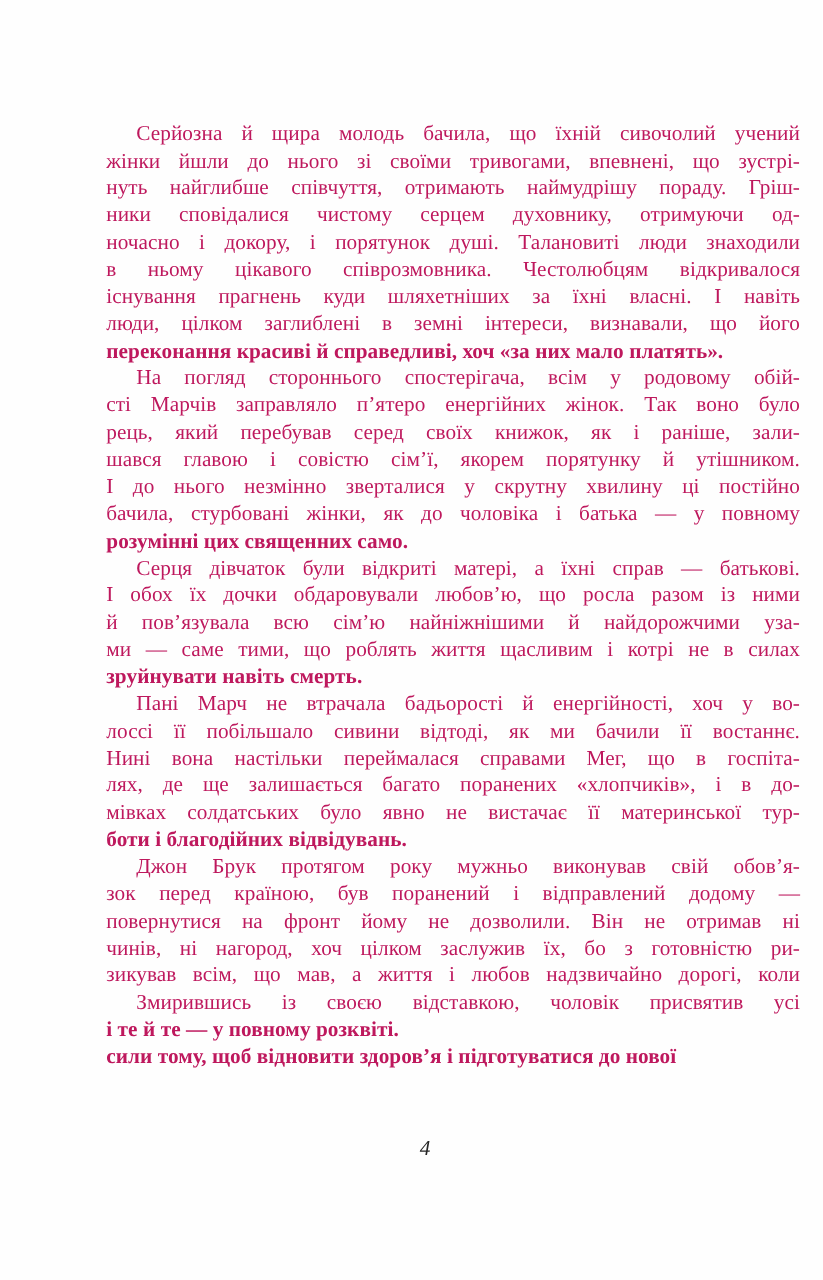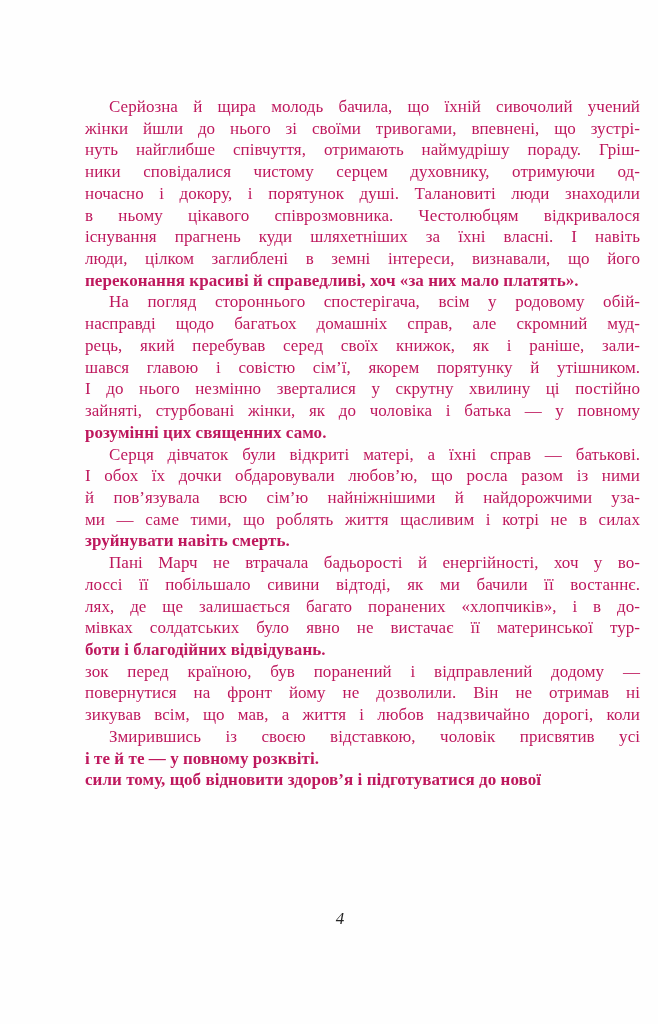--- a/index.html
+++ b/index.html
@@ -57,37 +57,40 @@
       <div class="text-line para-first">Серйозна й щира молодь бачила, що їхній сивочолий учений</div>
       <div class="text-line">жінки йшли до нього зі своїми тривогами, впевнені, що зустрі-</div>
       <div class="text-line">нуть найглибше співчуття, отримають наймудрішу пораду. Гріш-</div>
       <div class="text-line">ники сповідалися чистому серцем духовнику, отримуючи од-</div>
       <div class="text-line">ночасно і докору, і порятунок душі. Талановиті люди знаходили</div>
       <div class="text-line">в ньому цікавого співрозмовника. Честолюбцям відкривалося</div>
       <div class="text-line">існування прагнень куди шляхетніших за їхні власні. І навіть</div>
       <div class="text-line">люди, цілком заглиблені в земні інтереси, визнавали, що його</div>
       <div class="text-line para-last">переконання красиві й справедливі, хоч «за них мало платять».</div>
       <div class="text-line para-first">На погляд стороннього спостерігача, всім у родовому обій-</div>
-      <div class="text-line">насправді щодо багатьох домашніх справ, але скромний муд-</div>
+      <div class="text-line">сті Марчів заправляло п’ятеро енергійних жінок. Так воно було</div>
       <div class="text-line">рець, який перебував серед своїх книжок, як і раніше, зали-</div>
       <div class="text-line">шався главою і совістю сім’ї, якорем порятунку й утішником.</div>
       <div class="text-line">І до нього незмінно зверталися у скрутну хвилину ці постійно</div>
-      <div class="text-line">зайняті, стурбовані жінки, як до чоловіка і батька — у повному</div>
+      <div class="text-line">бачила, стурбовані жінки, як до чоловіка і батька — у повному</div>
       <div class="text-line para-last">розумінні цих священних само.</div>
       <div class="text-line para-first">Серця дівчаток були відкриті матері, а їхні справ — батькові.</div>
       <div class="text-line">І обох їх дочки обдаровували любов’ю, що росла разом із ними</div>
       <div class="text-line">й пов’язувала всю сім’ю найніжнішими й найдорожчими уза-</div>
       <div class="text-line">ми — саме тими, що роблять життя щасливим і котрі не в силах</div>
       <div class="text-line para-last">зруйнувати навіть смерть.</div>
       <div class="text-line para-first">Пані Марч не втрачала бадьорості й енергійності, хоч у во-</div>
       <div class="text-line">лоссі її побільшало сивини відтоді, як ми бачили її востаннє.</div>
+      <div class="text-line">Нині вона настільки переймалася справами Мег, що в госпіта-</div>
       <div class="text-line">лях, де ще залишається багато поранених «хлопчиків», і в до-</div>
       <div class="text-line">мівках солдатських було явно не вистачає її материнської тур-</div>
       <div class="text-line para-last">боти і благодійних відвідувань.</div>
+      <div class="text-line para-first">Джон Брук протягом року мужньо виконував свій обов’я-</div>
       <div class="text-line">зок перед країною, був поранений і відправлений додому —</div>
       <div class="text-line">повернутися на фронт йому не дозволили. Він не отримав ні</div>
+      <div class="text-line">чинів, ні нагород, хоч цілком заслужив їх, бо з готовністю ри-</div>
       <div class="text-line">зикував всім, що мав, а життя і любов надзвичайно дорогі, коли</div>
       <div class="text-line para-first">Змирившись із своєю відставкою, чоловік присвятив усі</div>
       <div class="text-line para-last">і те й те — у повному розквіті.</div>
       <div class="text-line para-last">сили тому, щоб відновити здоров’я і підготуватися до нової</div>
     </div>
   <div class="folio">4</div>
 </div>
 
 </body></html>

